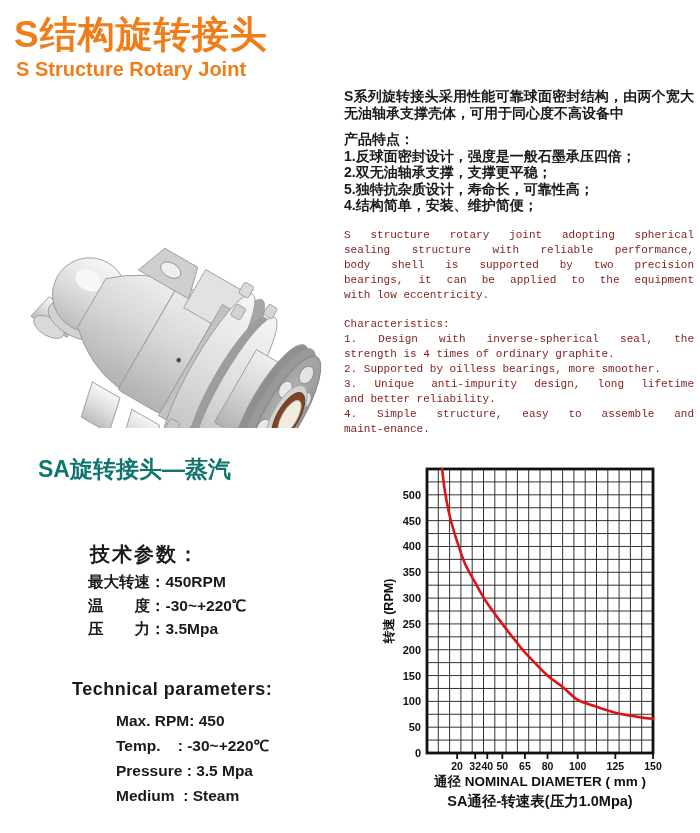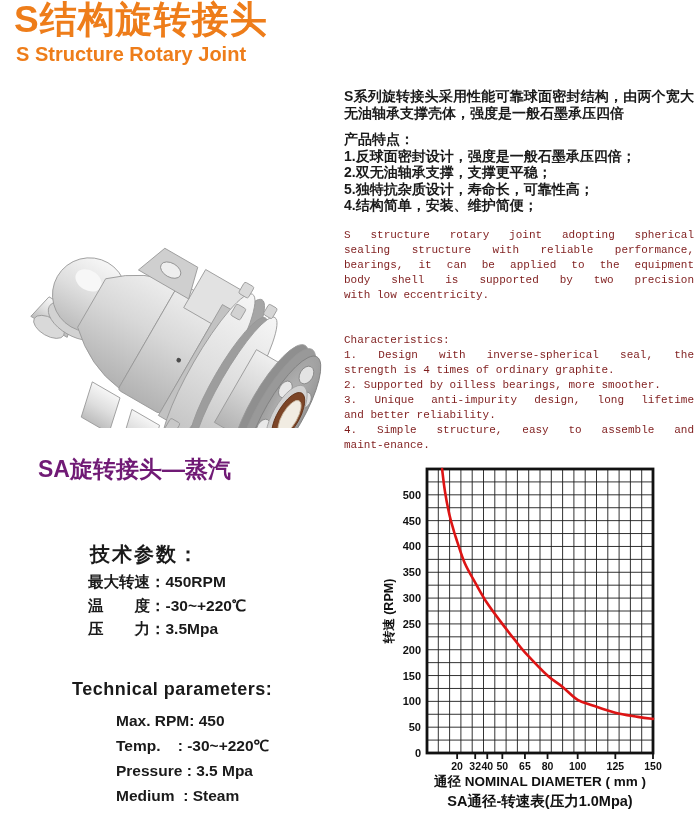--- a/index.html
+++ b/index.html
@@ -12,44 +12,44 @@
   .title-en{font-size:20px;font-weight:bold;color:#ee7d1a;line-height:1;}
 
   
   .rightcol{left:344px;top:88px;width:350px;}
   .cntext{font-size:14px;font-weight:bold;line-height:16.5px;text-align:justify;}
   .feat{margin-top:10px;}
   .entext{margin-top:14px;font-family:"Liberation Mono","DejaVu Sans Mono",monospace;
           font-size:11px;line-height:15px;color:#7f1d1d;}
   .entext .ln{text-align:justify;text-align-last:justify;white-space:normal;}
   .entext .ln.last{text-align-last:left;}
-  .chars{margin-top:30px;}
-
-  
-  .sa-cn{font-size:23px;font-weight:bold;color:#701a75;line-height:1;}
+  .chars{margin-top:14px;}
+
+  
+  .sa-cn{font-size:23px;font-weight:bold;color:#0f766e;line-height:1;}
   .sa-en{font-size:19px;font-weight:bold;color:#ee7d1a;line-height:1;}
 
   
   .tp-head-cn{font-size:20px;font-weight:bold;letter-spacing:2px;}
   .tp-rows-cn{font-size:15.5px;font-weight:bold;line-height:23.5px;}
   .tp-rows-cn .lbl{white-space:pre;}
 
   
   .tp-head-en{font-size:18px;font-weight:bold;letter-spacing:0.5px;}
   .tp-rows-en{font-size:15.5px;font-weight:bold;line-height:25px;}
   .tp-rows-en .lbl{white-space:pre;}
 
   svg text{font-family:"Liberation Sans",sans-serif;}
 </style>
 </head>
 <body>
 
 <div class="page">
 
-  <div class="abs" style="left:14px;top:1px;">
+  <div class="abs" style="left:14px;top:16px;">
     <div class="title-cn">S结构旋转接头</div>
     <div class="title-en" style="margin:6px 0 0 2px;">S Structure Rotary Joint</div>
   </div>
 
   <svg class="abs" style="left:12px;top:98px;" width="330" height="330" viewBox="0 0 330 330">
     <defs>
       <linearGradient id="gLight" x1="0" y1="0" x2="0" y2="1">
         <stop offset="0" stop-color="#f6f6f6"></stop>
           <stop offset="0.5" stop-color="#dedede"></stop>
           <stop offset="1" stop-color="#bdbdbd"></stop>
@@ -110,33 +110,33 @@
       <ellipse cx="109" cy="-22" rx="6" ry="9" fill="#e8e8e8" stroke="#858585"></ellipse>
       <ellipse cx="109" cy="22" rx="6" ry="9" fill="#e8e8e8" stroke="#858585"></ellipse>
 
       <ellipse cx="123" cy="0" rx="13.5" ry="34" fill="#d2d2d2" stroke="#a0a0a0"></ellipse>
       <ellipse cx="125" cy="0" rx="11" ry="27" fill="#7c4527" stroke="#5c2f16"></ellipse>
       <ellipse cx="126.5" cy="0" rx="7.5" ry="19" fill="#f1ece2" stroke="#c9b9a2"></ellipse>
     </g>
   </svg>
 
   <div class="abs rightcol">
-    <div class="cntext">S系列旋转接头采用性能可靠球面密封结构，由两个宽大无油轴承支撑壳体，强度是一般石墨承压四倍</div>
+    <div class="cntext">S系列旋转接头采用性能可靠球面密封结构，由两个宽大无油轴承支撑壳体，可用于同心度不高设备中</div>
     <div class="feat">
       <div class="cntext">产品特点：</div>
       <div class="cntext">1.反球面密封设计，强度是一般石墨承压四倍；</div>
       <div class="cntext">2.双无油轴承支撑，支撑更平稳；</div>
       <div class="cntext">5.独特抗杂质设计，寿命长，可靠性高；</div>
       <div class="cntext">4.结构简单，安装、维护简便；</div>
     </div>
     <div class="entext">
       <div class="ln">S structure rotary joint adopting spherical</div>
       <div class="ln">sealing structure with reliable performance,</div>
+      <div class="ln">body shell is supported by two precision</div>
       <div class="ln">bearings, it can be applied to the equipment</div>
-      <div class="ln">body shell is supported by two precision</div>
       <div class="ln last">with low eccentricity.</div>
     </div>
     <div class="entext chars">
       <div class="ln last">Characteristics:</div>
       <div class="ln">1. Design with inverse-spherical seal, the</div>
       <div class="ln last">strength is 4 times of ordinary graphite.</div>
       <div class="ln last">2. Supported by oilless bearings, more smoother.</div>
       <div class="ln">3. Unique anti-impurity design, long lifetime</div>
       <div class="ln last">and better reliability.</div>
       <div class="ln">4. Simple structure, easy to assemble and</div>

